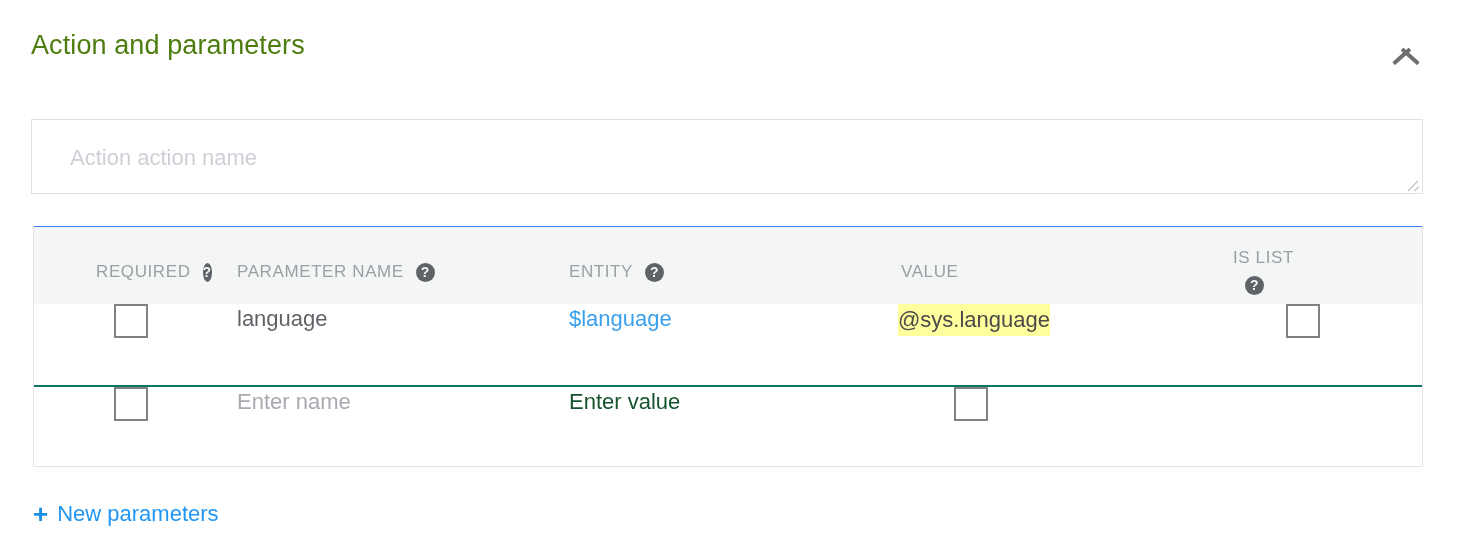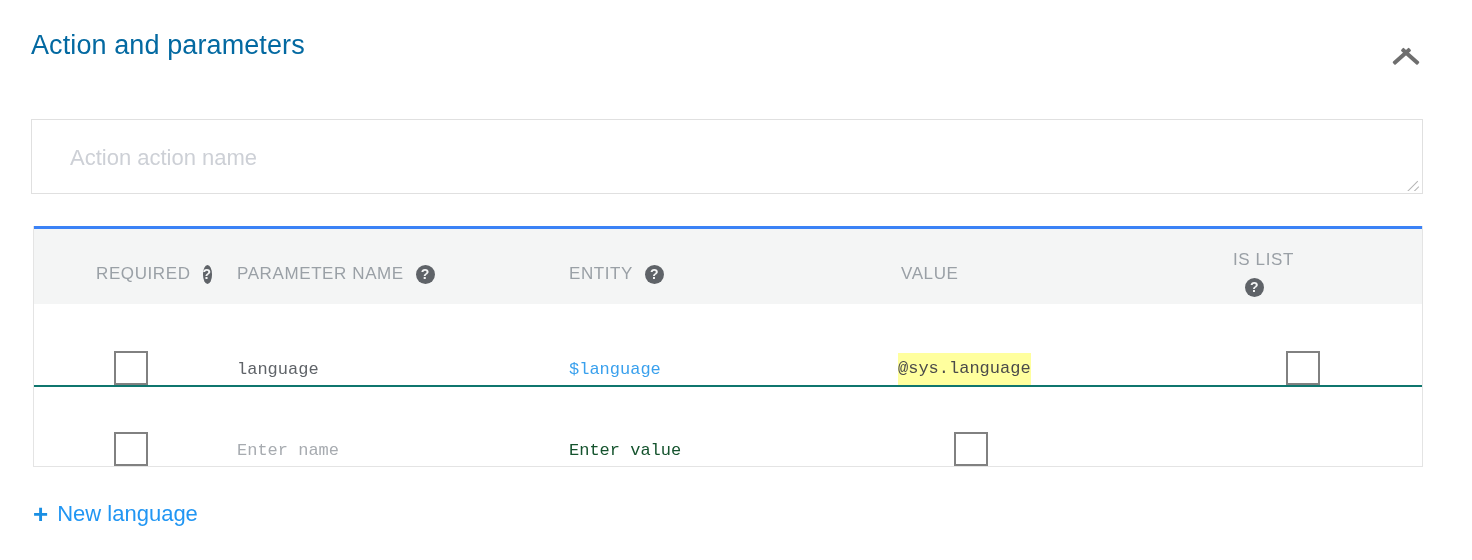--- a/index.html
+++ b/index.html
@@ -29,21 +29,21 @@
     top: 0;
     width: 1472px;
     height: 96px;
   }
   .panel-title {
     position: absolute;
     left: 31px;
     top: 27px;
     font-size: 27px;
     line-height: 36px;
-    color: #0369a1;
+    color: #4d7c0f;
     letter-spacing: 0.1px;
     font-weight: 400;
     white-space: nowrap;
   }
   .collapse-toggle {
     position: absolute;
     left: 1378px;
     top: 28px;
     width: 56px;
     height: 44px;
@@ -140,21 +140,21 @@
     border: 1px solid #e4e4e4;
     border-top: none;
     background: #ffffff;
   }
   .table-head {
     display: flex;
     align-items: flex-start;
     background: #f4f5f5;
     height: 78px;
     box-sizing: border-box;
-    border-top: 3px solid #3b82f6;
+    border-top: 1px solid #3b82f6;
   }
   .table-row {
     display: flex;
     align-items: center;
     height: 81px;
     box-sizing: border-box;
     border-top: 2px solid #0f766e;
     background: #ffffff;
   }
   .table-row.first-row {
@@ -209,26 +209,25 @@
     cursor: pointer;
     user-select: none;
   }
   .head-cell.col-islist .help-icon {
     margin-left: 12px;
     margin-top: 6px;
   }
 
   .cell {
     display: flex;
-    align-items: flex-end;
+    align-items: flex-start;
     box-sizing: border-box;
     height: 100%;
-    font-size: 17px;
+    font-size: 22px;
     line-height: 30px;
-    font-family: Liberation Mono, monospace;
   }
   .cell.col-required { padding-left: 80px; }
   .cell.col-name     { padding-left: 31px; }
   .cell.col-entity   { padding-left: 30px; }
   .cell.col-value    { padding-left: 31px; }
   .cell.col-islist   { padding-left: 86px; }
 
   .checkbox {
     width: 34px;
     height: 34px;
@@ -356,16 +355,16 @@
       </div>
       <div class="cell col-islist">
         <span class="checkbox"></span>
       </div>
     </div>
 
   </div>
 
   <div class="new-param">
     <span class="plus">+</span>
-    <span class="np-label">New language</span>
+    <span class="np-label">New parameters</span>
   </div>
 
 </div>
 
 </body></html>

